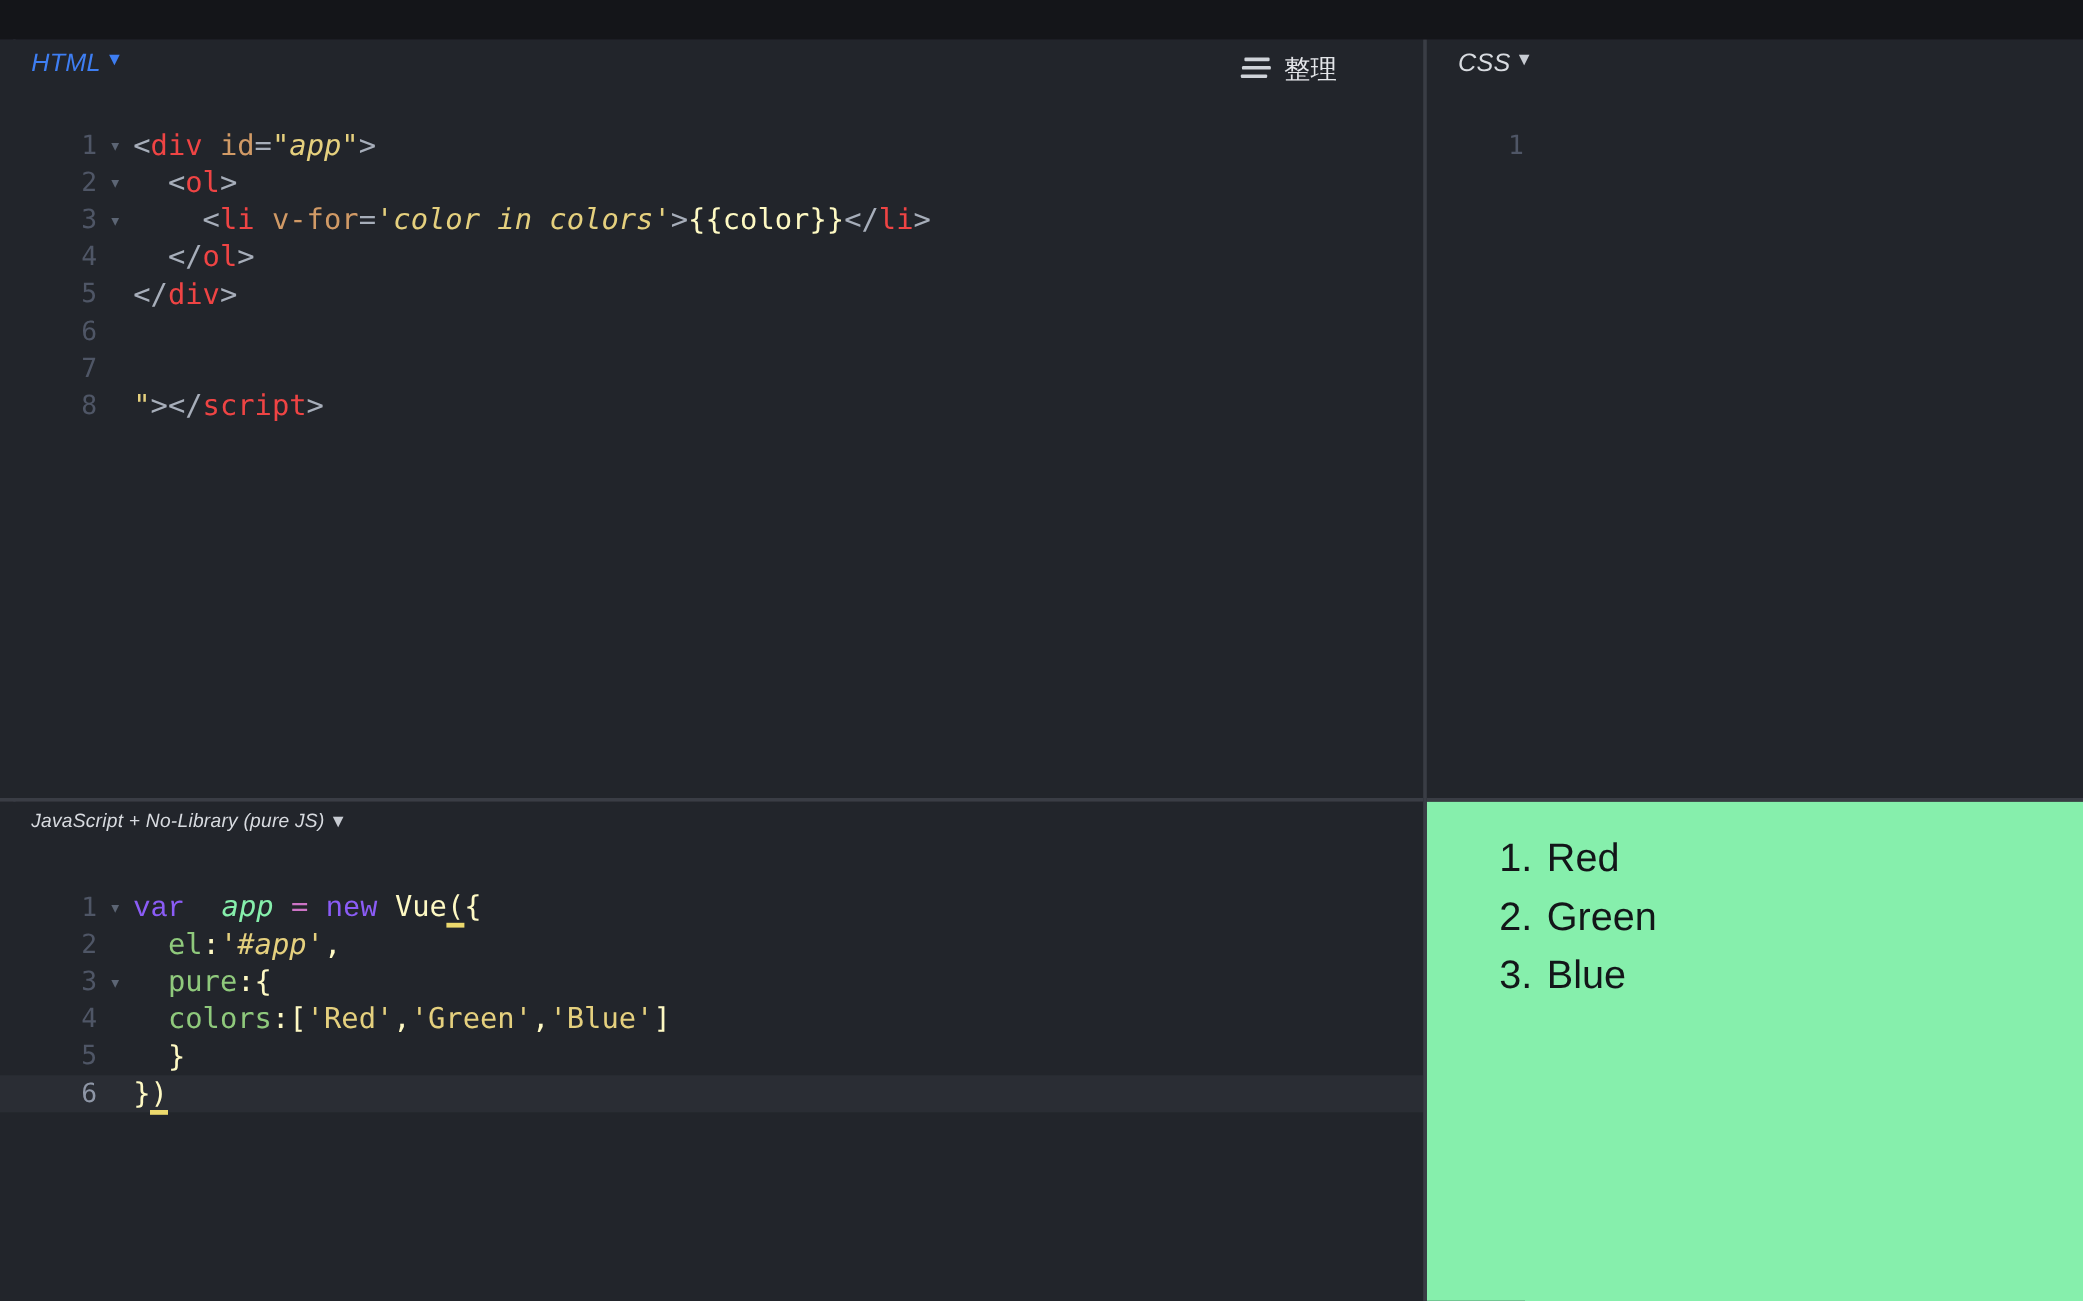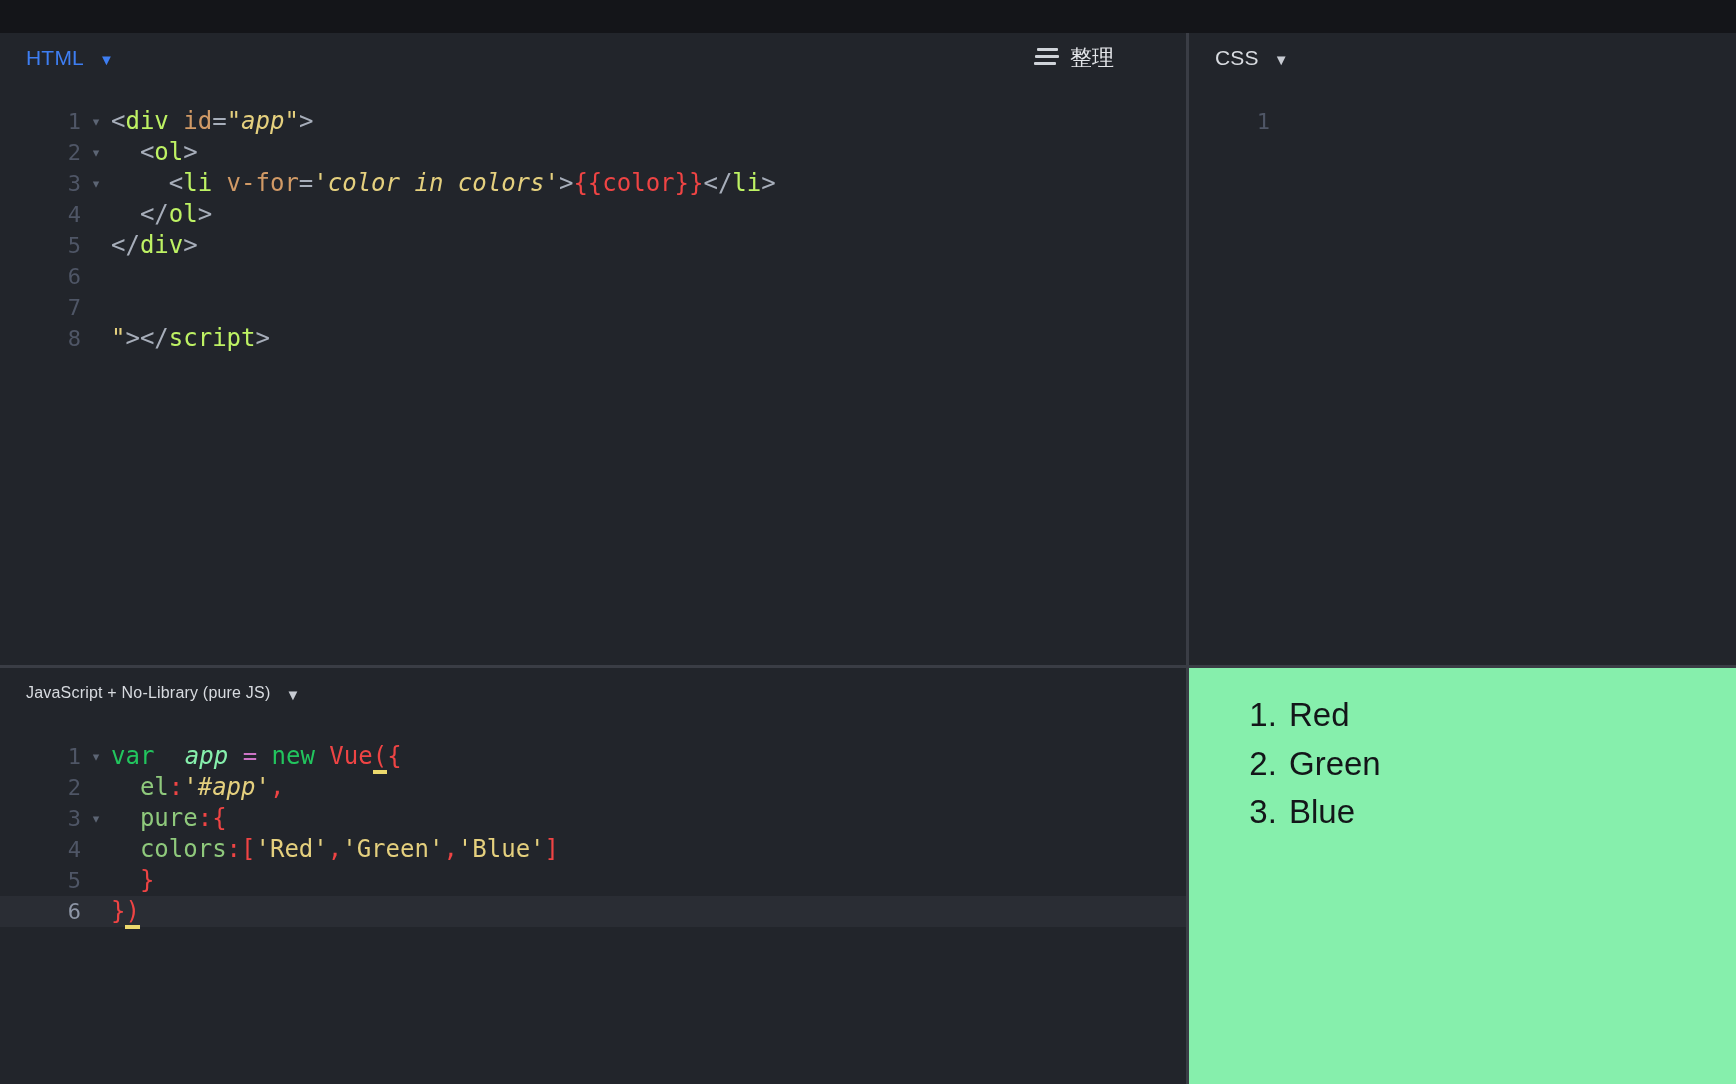--- a/index.html
+++ b/index.html
@@ -16,22 +16,22 @@
   .vdivider{position:absolute;left:1186px;top:33px;width:3px;height:1051px;background:var(--divider);}
   .hdivider-left{position:absolute;left:0;top:665px;width:1186px;height:3px;background:var(--divider);}
   .hdivider-right{position:absolute;left:1189px;top:665px;width:547px;height:3px;background:var(--divider);}
 
   .panel{position:absolute;background:var(--bg-panel);overflow:hidden;}
   #panel-html{left:0;top:33px;width:1186px;height:632px;}
   #panel-css{left:1189px;top:33px;width:547px;height:649px;}
   #panel-js{left:0;top:668px;width:1186px;height:416px;}
   #panel-output{left:1189px;top:668px;width:638px;height:416px;background:#86efac;}
 
-  .panel-header{position:absolute;left:26px;top:8px;height:34px;display:flex;align-items:center;
-    gap:15px;cursor:pointer;}
+  .panel-header{position:absolute;left:26px;top:8px;height:34px;display:flex;
+    gap:4px;cursor:pointer;font-style:italic;}
   .panel-label{font-size:21px;color:#d8dbe0;letter-spacing:.2px;}
   .panel-label.blue{color:#3e7ef2;}
   .tri{font-size:15px;line-height:1;color:#c7cbd2;transform:translateY(1px);}
   .tri.blue{color:#3e7ef2;}
   #js-header .panel-label{font-size:16px;}
 
   .tidy-btn{position:absolute;right:72px;top:8px;height:34px;display:flex;align-items:center;
     gap:12px;cursor:pointer;}
   .tidy-icon{display:inline-block;width:24px;}
   .tidy-icon i{display:block;height:3px;border-radius:1px;background:#cfd3d9;margin:0 0 4px 0;}
@@ -43,26 +43,26 @@
   .editor{position:absolute;left:0;top:73px;right:0;cursor:text;}
   .code-row{display:flex;align-items:center;height:31px;white-space:pre;}
   .code-row.active{background:var(--activeline);}
   .code-row.active .lnum{color:#8e96a6;}
   .lnum{width:81px;flex:0 0 81px;text-align:right;color:var(--gutter);
     font-family:"DejaVu Sans Mono",monospace;font-size:22px;}
   .foldcol{width:30px;flex:0 0 30px;text-align:center;font-size:13px;color:var(--fold);
     line-height:31px;}
   .codetext{font-family:"DejaVu Sans Mono",monospace;font-size:24px;line-height:31px;}
 
-  .c-plain{color:#ef4444;margin-top:39px;}
+  .c-plain{color:#fef9c3;margin-top:39px;}
   .c-punc{color:#a7aeba;}
-  .c-tag{color:#bef264;}
+  .c-tag{color:#ef4444;}
   .c-attr{color:#d19a66;}
   .c-str{color:#e5d07e;}
-  .c-kw{color:#22c55e;}
+  .c-kw{color:#8b5cf6;font-family:Liberation Mono, monospace;}
   .c-def{color:#86efac;font-style:italic;margin-left:16px;}
   .c-op{color:#cd74c6;}
   .c-prop{color:#8fc97c;}
   .c-italic{font-style:italic;}
   .c-mbrkt{border-bottom:4px solid #ecd96d;padding-bottom:0px;}
 
   #output-list{position:absolute;left:0;top:23px;padding-left:97px;color:#131619;
     font-size:33px;line-height:48.5px;font-family:"Liberation Sans",sans-serif;}
   #output-list li{padding-left:3px;}
 </style>

